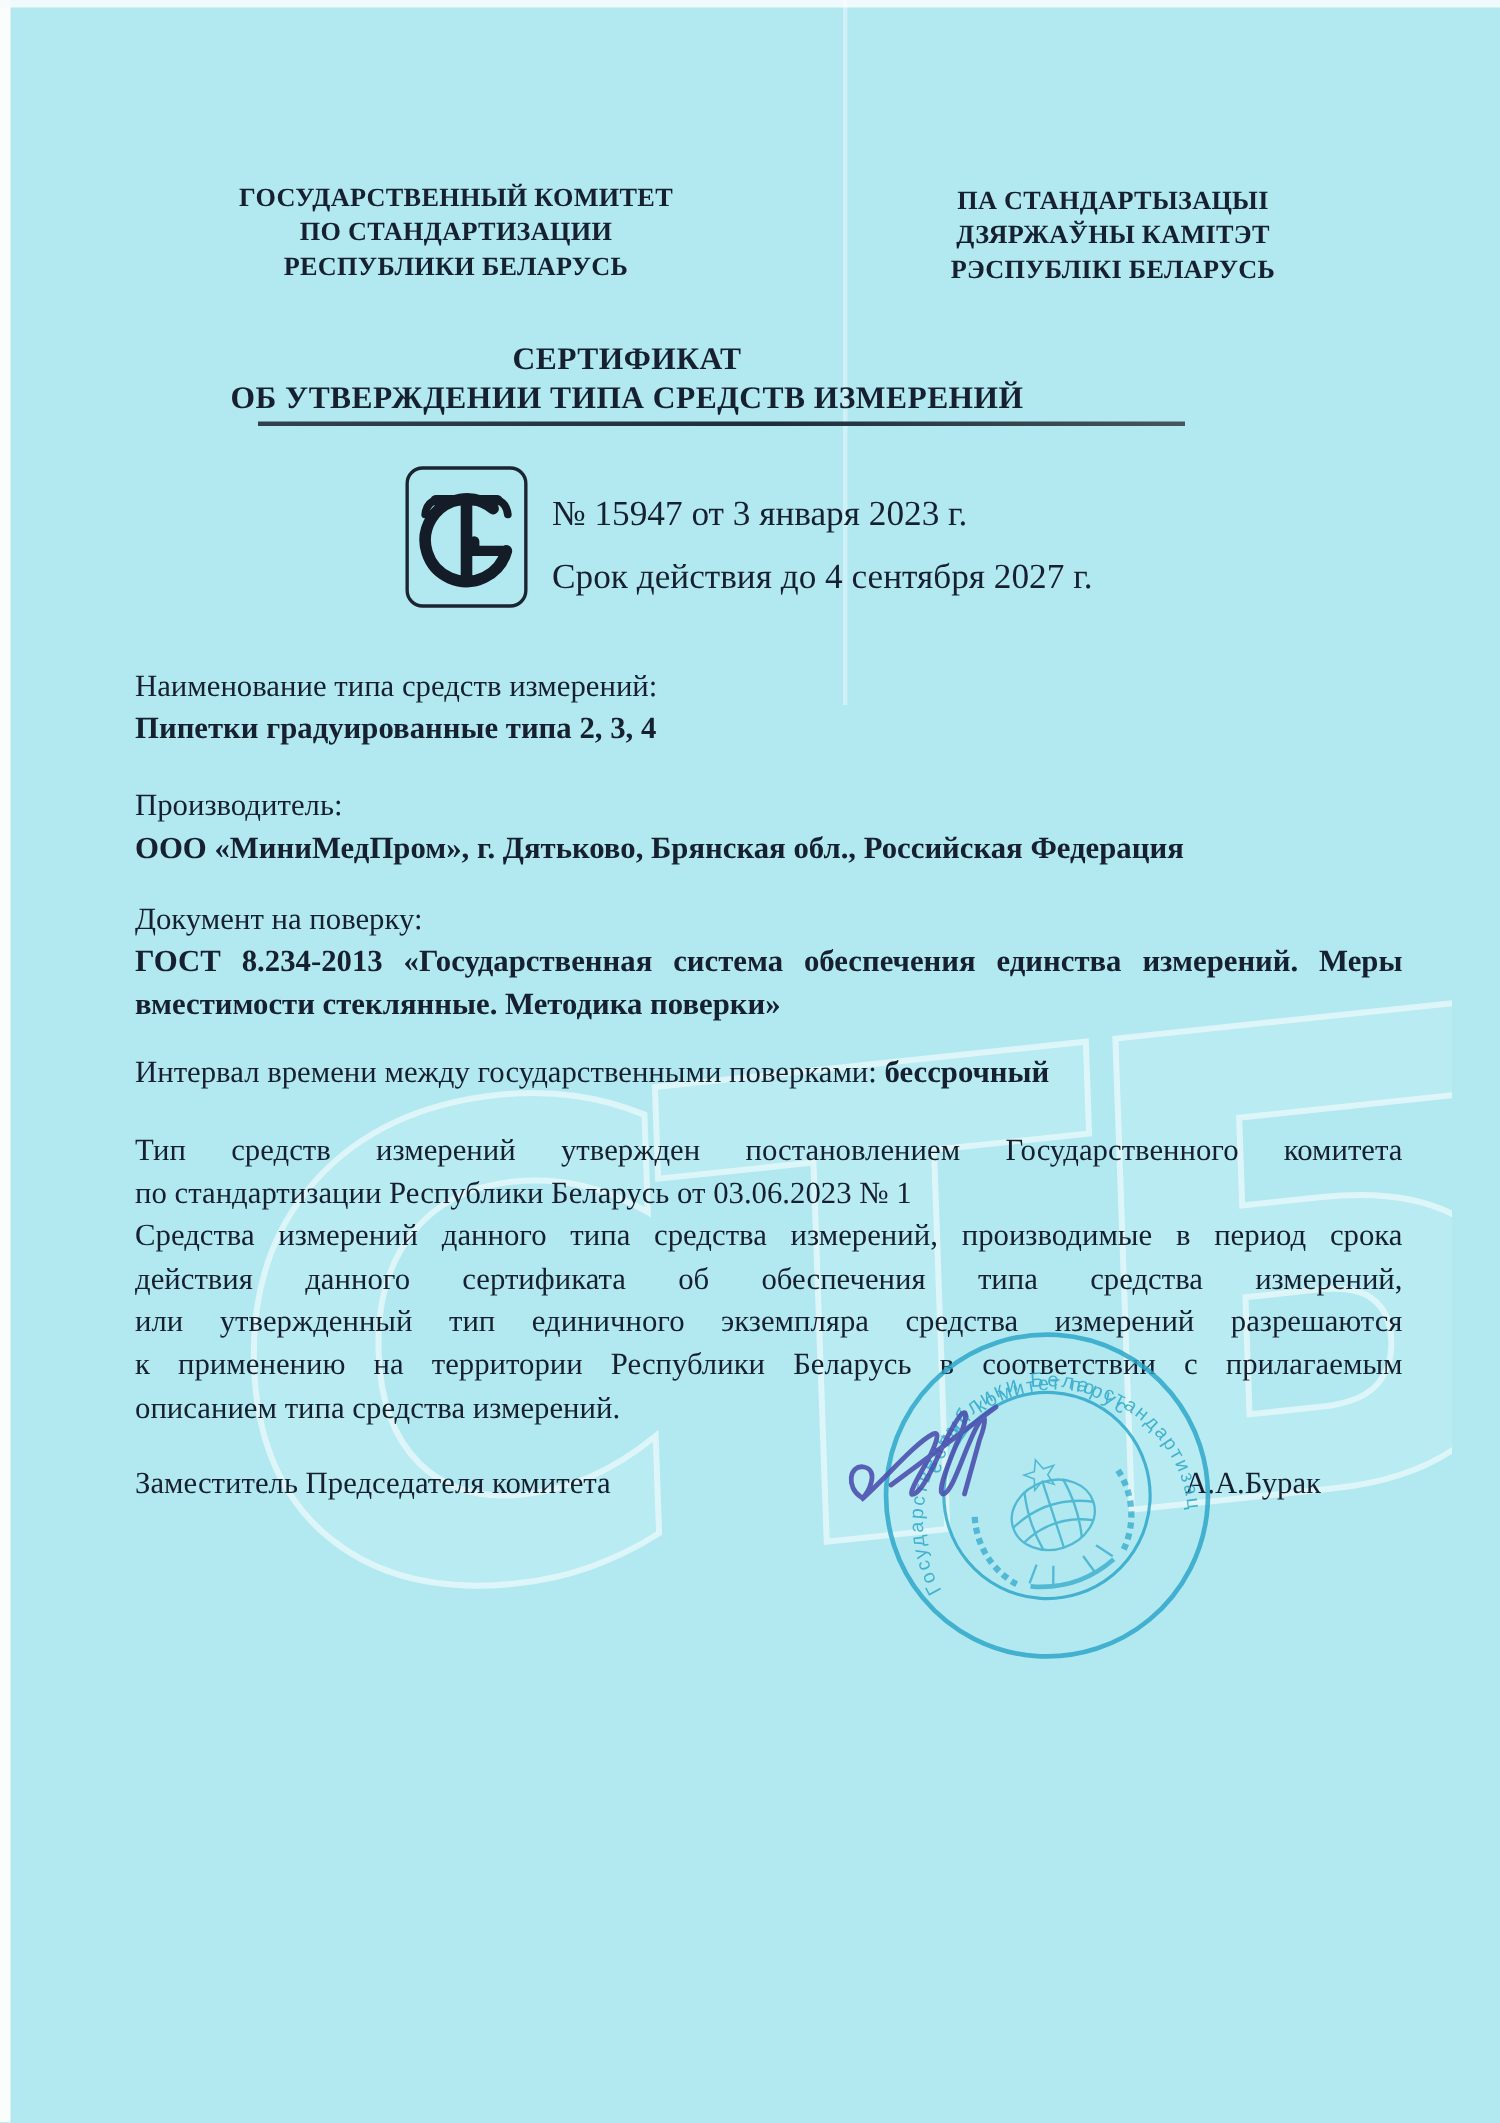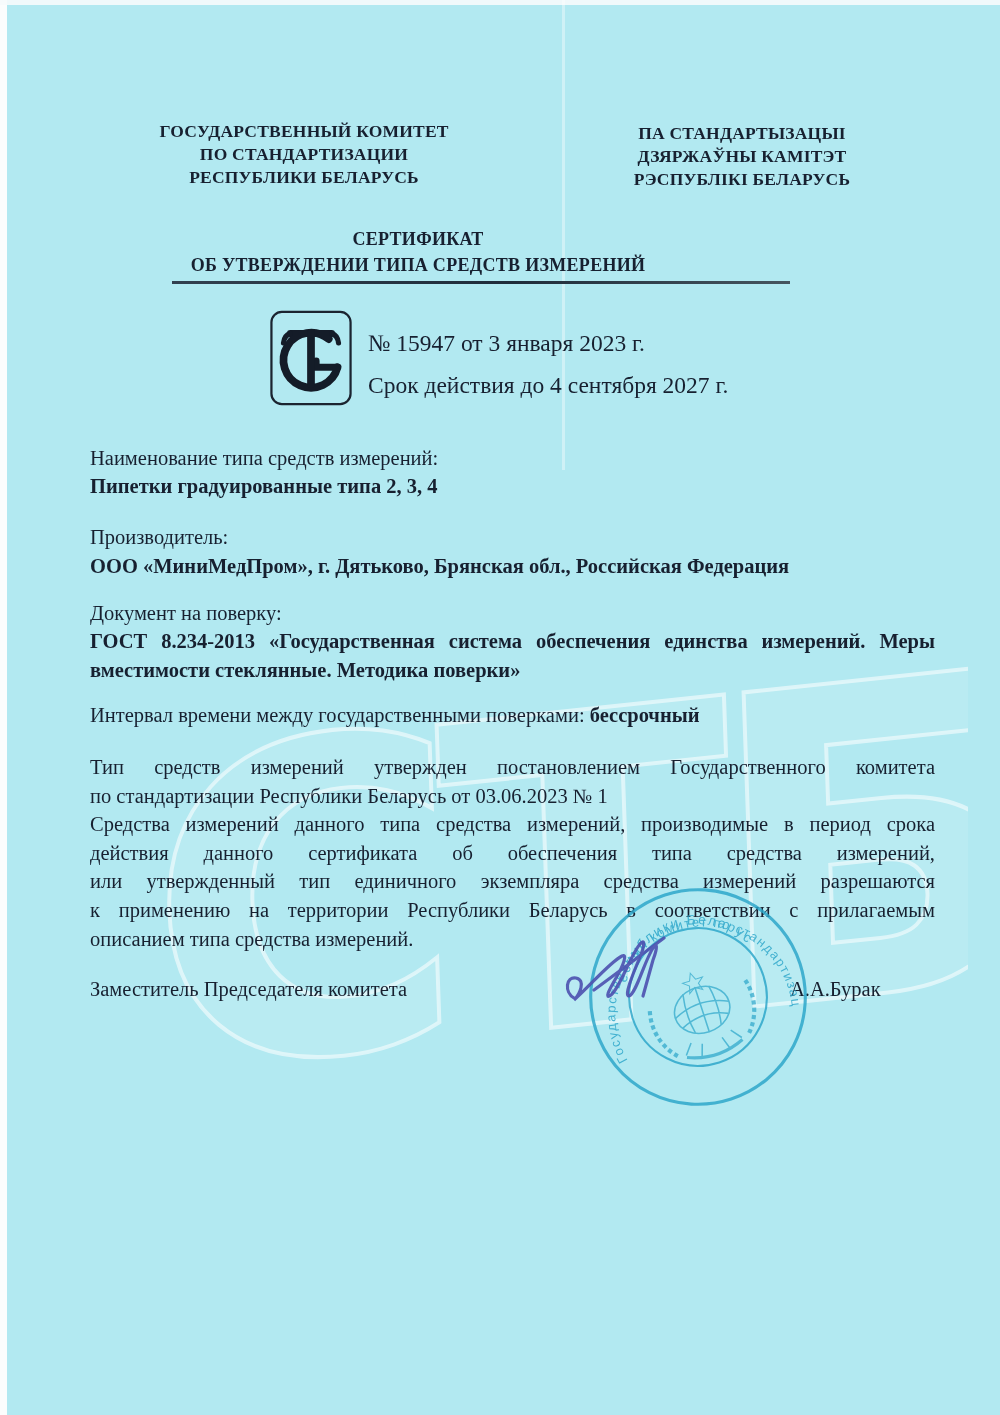--- a/index.html
+++ b/index.html
@@ -12,21 +12,21 @@
   .abs{position:absolute;}
   .edge-left{left:0;top:0;width:7px;height:1415px;background:#fbfdfd;}
   .edge-top{left:0;top:0;width:1000px;height:5px;background:#f6fbfc;opacity:.9;}
   .fold{left:562px;top:0;width:3px;height:470px;background:rgba(255,255,255,.38);}
 
   .org{font-weight:bold;font-size:17.5px;line-height:23px;text-align:center;letter-spacing:.2px;}
   .org-left{left:148px;top:120px;width:312px;}
   .org-right{left:558px;top:122px;width:368px;}
 
   .title{left:0;top:226px;width:836px;text-align:center;font-weight:bold;
-         font-size:18px;line-height:26px;letter-spacing:.3px;}
+         font-size:21px;line-height:26px;letter-spacing:.3px;}
   .rule{left:172px;top:281px;width:618px;height:3px;
         background:linear-gradient(90deg,#32404f,#1f2c3a 55%,#46555f);}
 
   .logo-box{left:268px;top:308px;width:86px;height:100px;}
   .cert-line{left:368px;font-size:23.5px;white-space:nowrap;}
   .cert-line1{top:330px;}
   .cert-line2{top:372px;}
 
   .field-label{left:90px;width:845px;font-size:20.5px;white-space:nowrap;}
   .field-value{left:90px;width:845px;font-size:20.5px;font-weight:bold;}

